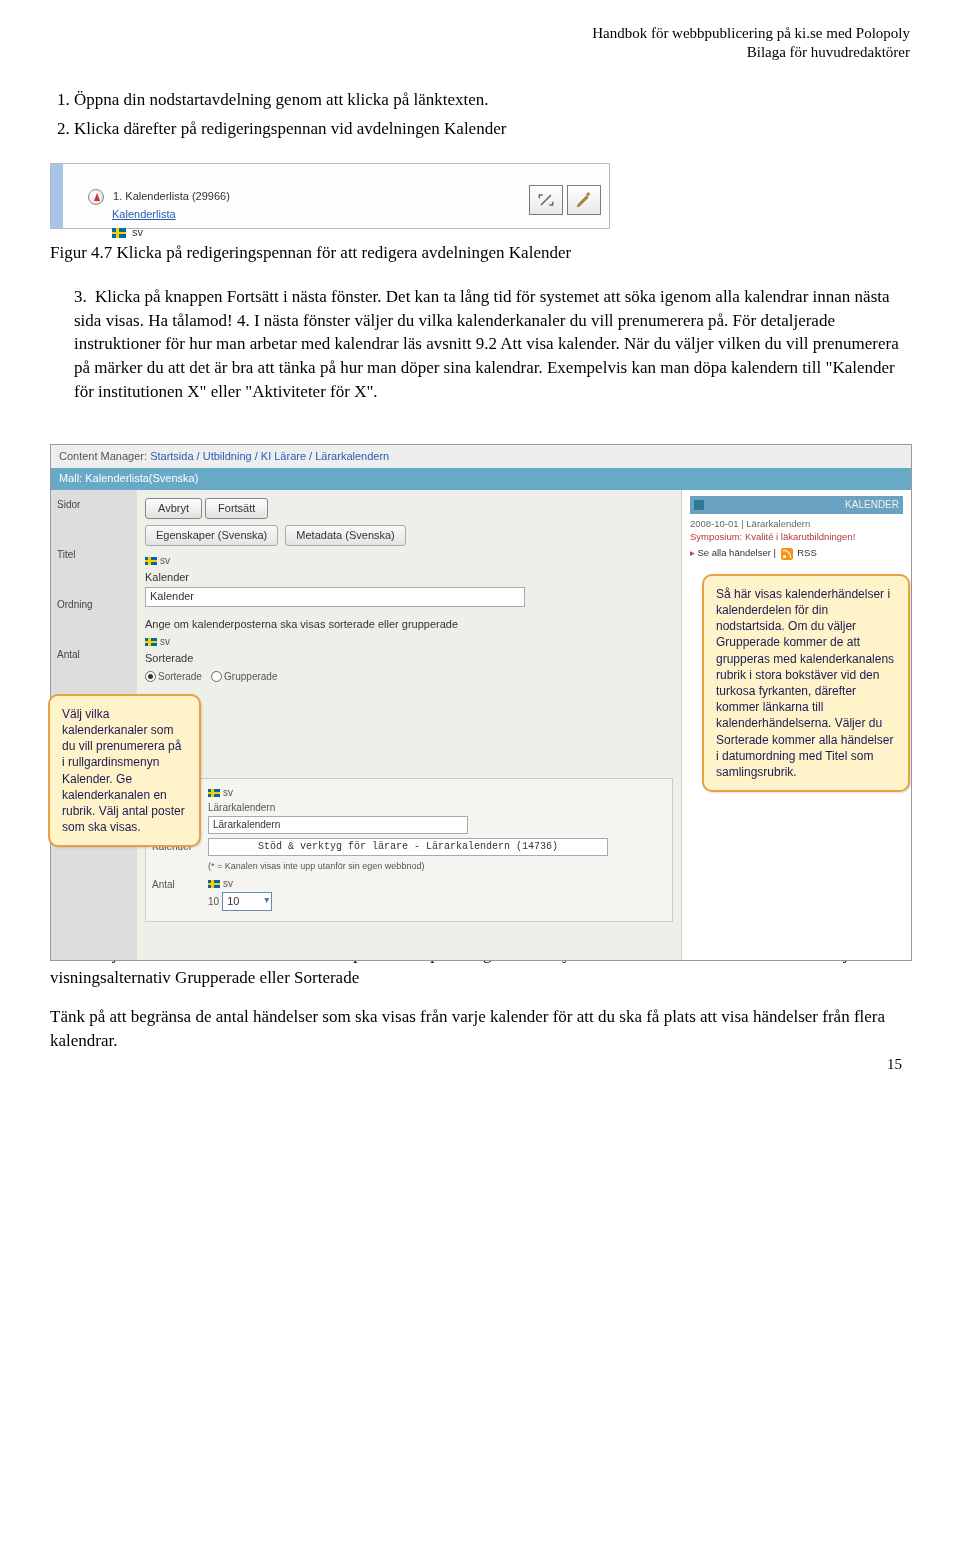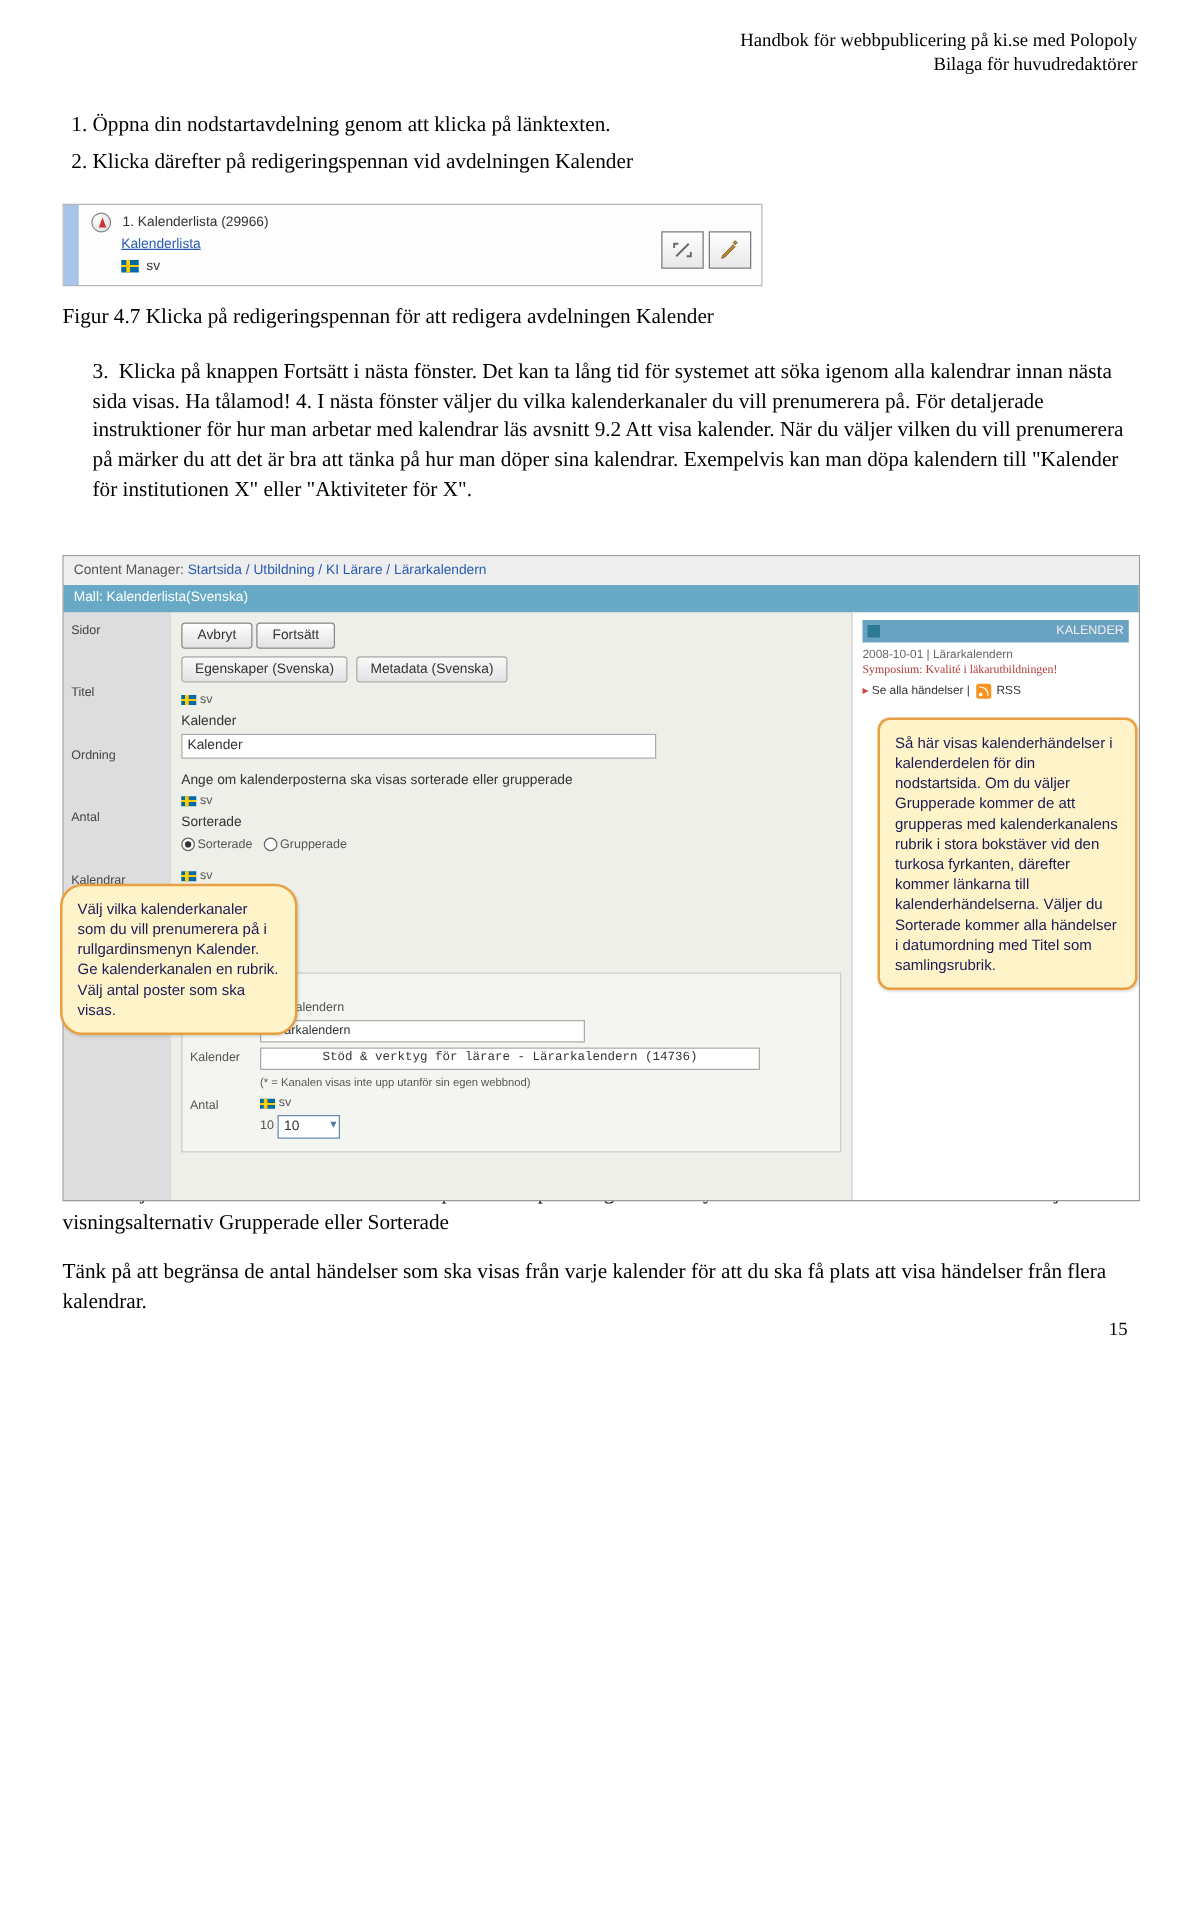--- a/index.html
+++ b/index.html
@@ -38,21 +38,22 @@
     color: #333;
     display: flex;
     margin-bottom: 12px;
   }
   .figure47 .bluebar {
     width: 12px;
     background: #a7c5e8;
   }
   .figure47 .mid {
     flex: 1;
-    padding: 6px 8px 0 10px;
+    padding: 6px 8px 0 25px;
+    margin-top: 19px;
   }
   .figure47 .compass {
     display: inline-block;
     width: 16px; height: 16px; vertical-align: middle;
     border: 1px solid #888; border-radius: 50%;
     background: radial-gradient(circle at 30% 30%, #fff, #ddd);
     position: relative;
     margin-right: 6px;
   }
   .figure47 .compass::after {
@@ -201,21 +202,21 @@
     background:#fff;border:1px solid #aaa;padding:1px 6px;font-size:10px;
     font-family: "Courier New", monospace; width: 400px; text-align:center;
   }
   .kalchan .note { font-size: 9px; color: #555; margin: 2px 0 4px 56px;}
   .rightprev .kalh {
     background:#6aa3c1;color:#f4eded;padding:2px 4px;font-size:10px;
     display:flex;justify-content:space-between;align-items:center;margin-bottom:3px;
   }
   .rightprev .ev { font-size: 9.5px; color:#444; margin-bottom:3px; }
   .rightprev .ev .d { color:#666;}
-  .rightprev .ev .t { color:#b23a3a;font-family:Liberation Serif, serif; }
+  .rightprev .ev .t { color:#b23a3a; }
   .rightprev .sealla { font-size:9.5px; margin-top:3px;}
   .rightprev .rss {
     display:inline-block;width:12px;height:12px;background:#f7931e;
     border-radius:2px;vertical-align:middle;position:relative;margin:0 2px;
   }
   .rightprev .rss::after{
     content:"";position:absolute;left:2px;bottom:2px;width:3px;height:3px;
     border-radius:50%;background:#fff;
   }
   .rightprev .rss::before{
@@ -228,21 +229,21 @@
     border: 2px solid #e8a042;
     border-radius: 10px;
     padding: 10px 12px;
     font-family: Verdana, Arial, sans-serif;
     font-size: 12px;
     color: #1a1a55;
     line-height: 1.35;
     box-shadow: 1px 1px 2px rgba(0,0,0,0.12);
   }
   .balloon-left {
-    left: -2px; top: 263px; width: 190px; border-radius: 18px;
+    left: -2px; top: 250px; width: 153px;
   }
   .balloon-right {
     left: 652px; top: 130px; width: 208px;
   }
 
   .caption48 { margin: 4px 0 16px 0; }
   .final-para { margin-top: 0; }
   .pagenum { position: absolute; right: 58px; bottom: 12px; font-size: 15px; }
 </style>
 </head>

